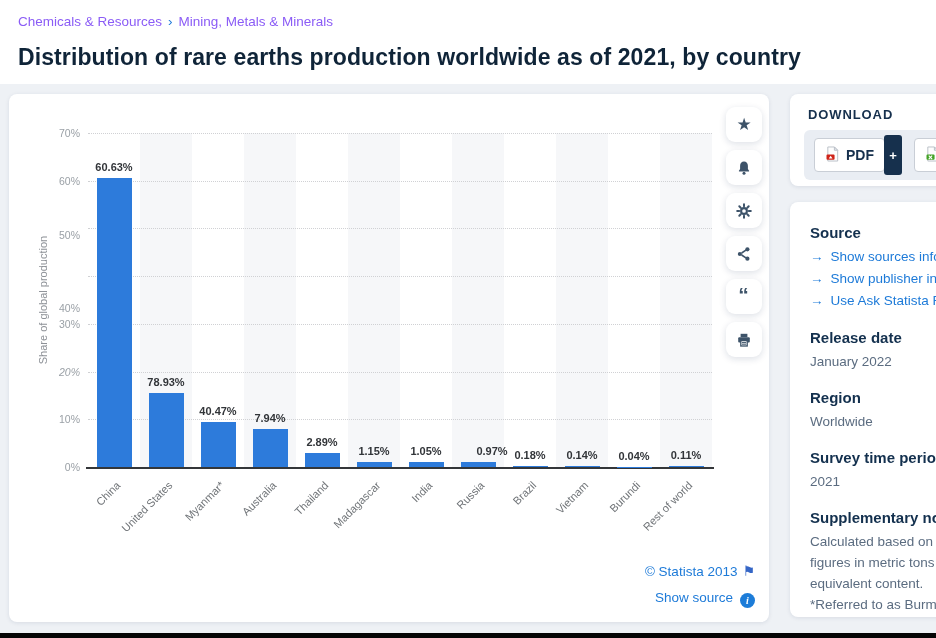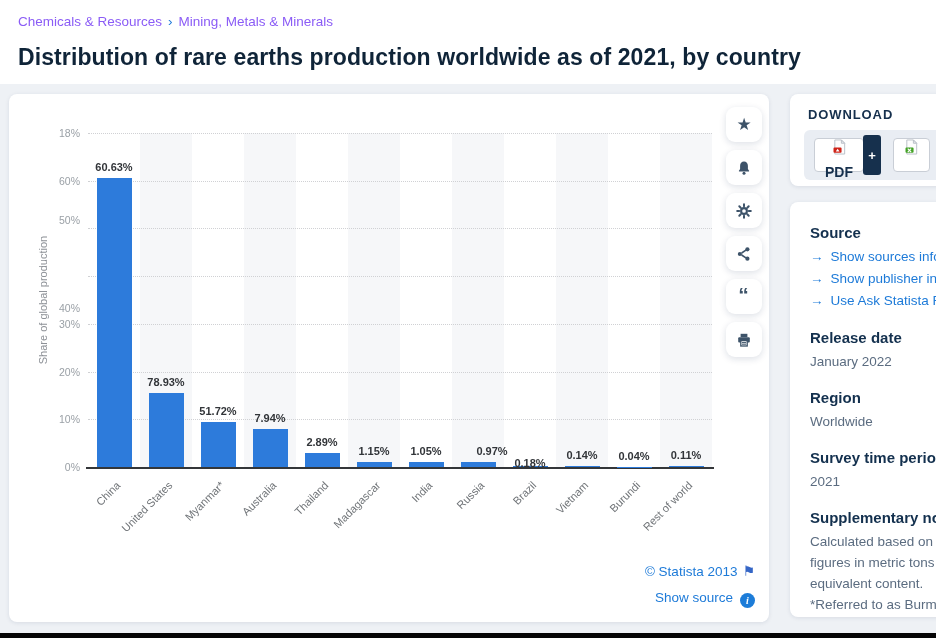--- a/index.html
+++ b/index.html
@@ -53,21 +53,21 @@
               display:flex; align-items:center; justify-content:center; color:#3d5369; }
   .tool-btn svg { display:block; }
   .quote-glyph { font-size:21px; font-weight:bold; color:#3d5369; line-height:10px; height:13px; letter-spacing:1px; }
 
   
   .download-card { left:790px; top:94px; width:240px; height:92px; }
   .download-heading { margin:13px 0 8px 18px; font-size:13px; font-weight:bold; letter-spacing:.9px; color:#16304d; }
   .download-inset { margin-left:14px; width:226px; height:50px; background:#e9edf3; border-radius:6px;
                     display:flex; align-items:center; padding:0 10px; }
   .dl-btn { display:flex; align-items:center; gap:6px; height:34px; padding:0 10px; background:#fff;
-            border:1px solid #c9ced6; border-radius:4px; font-size:14px; font-weight:bold; color:#16304d; cursor:pointer;flex-direction:column; }
+            border:1px solid #c9ced6; border-radius:4px; font-size:14px; font-weight:bold; color:#16304d; cursor:pointer; }
   .plus-btn { width:18px; height:40px; margin-left:-1px; background:#16304d; border:none; border-radius:3px;
               color:#fff; font-size:13px; font-weight:bold; cursor:pointer; }
   .xls-btn { margin-left:12px; }
 
   .details-card { left:790px; top:202px; width:240px; height:415px; padding:22px 0 0 20px; }
   .detail-heading { font-size:15px; font-weight:bold; color:#13304e; margin-bottom:5px; white-space:nowrap; }
   .detail-value { font-size:13.5px; color:#5b6c80; white-space:nowrap; line-height:21px; }
   .detail-section { margin-bottom:17px; }
   .src-link { display:block; font-size:13.5px; color:#1d7ad8; line-height:22px; white-space:nowrap;
               text-decoration:none; cursor:pointer; }
@@ -91,58 +91,58 @@
       <div class="stripe" style="left: 52px; width: 52px; background: rgb(246, 247, 249);"></div>
       <div class="stripe" style="left: 156px; width: 52px; background: rgb(246, 247, 249);"></div>
       <div class="stripe" style="left: 260px; width: 52px; background: rgb(246, 247, 249);"></div>
       <div class="stripe" style="left: 364px; width: 52px; background: rgb(246, 247, 249);"></div>
       <div class="stripe" style="left: 468px; width: 52px; background: rgb(246, 247, 249);"></div>
       <div class="stripe" style="left: 572px; width: 52px; background: rgb(246, 247, 249);"></div>
       <div class="ytick" style="top: 328px;">0%</div>
       <div class="gridline" style="top: 286.286px;"></div>
       <div class="ytick" style="top: 280.286px;">10%</div>
       <div class="gridline" style="top: 238.571px;"></div>
-      <div class="ytick" style="top: 232.571px;">20%</div>
+      <div class="ytick" style="top: 232.571px; font-style: italic;">20%</div>
       <div class="gridline" style="top: 190.857px;"></div>
       <div class="ytick" style="top: 184.857px;">30%</div>
       <div class="gridline" style="top: 143.143px;"></div>
       <div class="ytick" style="top: 137.143px; margin-top: 32px;">40%</div>
       <div class="gridline" style="top: 95.4286px;"></div>
-      <div class="ytick" style="top: 81px;">50%</div>
+      <div class="ytick" style="top: 96px;">50%</div>
       <div class="gridline" style="top: 47.7143px;"></div>
       <div class="ytick" style="top: 41.7143px;">60%</div>
       <div class="gridline" style="top: 0px;"></div>
-      <div class="ytick" style="top: -6px;">18%</div>
+      <div class="ytick" style="top: -6px;">70%</div>
       <div class="baseline"></div>
       <div class="bar" style="left: 8.5px; width: 35px; top: 44.7083px; height: 289.292px; background: rgb(45, 123, 219);"></div>
       <div class="val-label" style="left: -6px; width: 64px; top: 27.7083px;">60.63%</div>
       <div class="xlabel" style="left: -84px; top: 346px;">China</div>
       <div class="bar" style="left: 60.5px; width: 35px; top: 259.947px; height: 74.0526px; background: rgb(45, 123, 219);"></div>
       <div class="val-label" style="left: 46px; width: 64px; top: 242.947px;">78.93%</div>
       <div class="xlabel" style="left: -32px; top: 346px;">United States</div>
       <div class="bar" style="left: 112.5px; width: 35px; top: 289.244px; height: 44.756px; background: rgb(45, 123, 219);"></div>
-      <div class="val-label" style="left: 98px; width: 64px; top: 272.244px;">51.72%</div>
+      <div class="val-label" style="left: 98px; width: 64px; top: 272.244px;">40.47%</div>
       <div class="xlabel" style="left: 20px; top: 346px;">Myanmar*</div>
       <div class="bar" style="left: 164.5px; width: 35px; top: 296.115px; height: 37.8851px; background: rgb(45, 123, 219);"></div>
       <div class="val-label" style="left: 150px; width: 64px; top: 279.115px;">7.94%</div>
       <div class="xlabel" style="left: 72px; top: 346px;">Australia</div>
       <div class="bar" style="left: 216.5px; width: 35px; top: 320.211px; height: 13.7894px; background: rgb(45, 123, 219);"></div>
       <div class="val-label" style="left: 202px; width: 64px; top: 303.211px;">2.89%</div>
       <div class="xlabel" style="left: 124px; top: 346px;">Thailand</div>
       <div class="bar" style="left: 268.5px; width: 35px; top: 328.513px; height: 5.48714px; background: rgb(45, 123, 219);"></div>
       <div class="val-label" style="left: 254px; width: 64px; top: 311.513px;">1.15%</div>
       <div class="xlabel" style="left: 176px; top: 346px;">Madagascar</div>
       <div class="bar" style="left: 320.5px; width: 35px; top: 328.99px; height: 5.01px; background: rgb(45, 123, 219);"></div>
       <div class="val-label" style="left: 306px; width: 64px; top: 311.99px;">1.05%</div>
       <div class="xlabel" style="left: 228px; top: 346px;">India</div>
       <div class="bar" style="left: 372.5px; width: 35px; top: 329.372px; height: 4.62829px; background: rgb(45, 123, 219);"></div>
       <div class="val-label" style="left: 372px; width: 64px; top: 312.372px;">0.97%</div>
       <div class="xlabel" style="left: 280px; top: 346px;">Russia</div>
       <div class="bar" style="left: 424.5px; width: 35px; top: 333.141px; height: 0.858857px; background: rgb(45, 123, 219);"></div>
-      <div class="val-label" style="left: 410px; width: 64px; top: 316.141px; margin-top: 8px;">0.18%</div>
+      <div class="val-label" style="left: 410px; width: 64px; top: 316.141px;">0.18%</div>
       <div class="xlabel" style="left: 332px; top: 346px;">Brazil</div>
       <div class="bar" style="left: 476.5px; width: 35px; top: 333.332px; height: 0.668px; background: rgb(45, 123, 219);"></div>
       <div class="val-label" style="left: 462px; width: 64px; top: 316.332px;">0.14%</div>
       <div class="xlabel" style="left: 384px; top: 346px;">Vietnam</div>
       <div class="bar" style="left: 528.5px; width: 35px; top: 333.809px; height: 0.190857px; background: rgb(45, 123, 219);"></div>
       <div class="val-label" style="left: 514px; width: 64px; top: 316.809px;">0.04%</div>
       <div class="xlabel" style="left: 436px; top: 346px;">Burundi</div>
       <div class="bar" style="left: 580.5px; width: 35px; top: 333.475px; height: 0.524857px; background: rgb(45, 123, 219);"></div>
       <div class="val-label" style="left: 566px; width: 64px; top: 316.475px;">0.11%</div>
       <div class="xlabel" style="left: 488px; top: 346px;">Rest of world</div>

